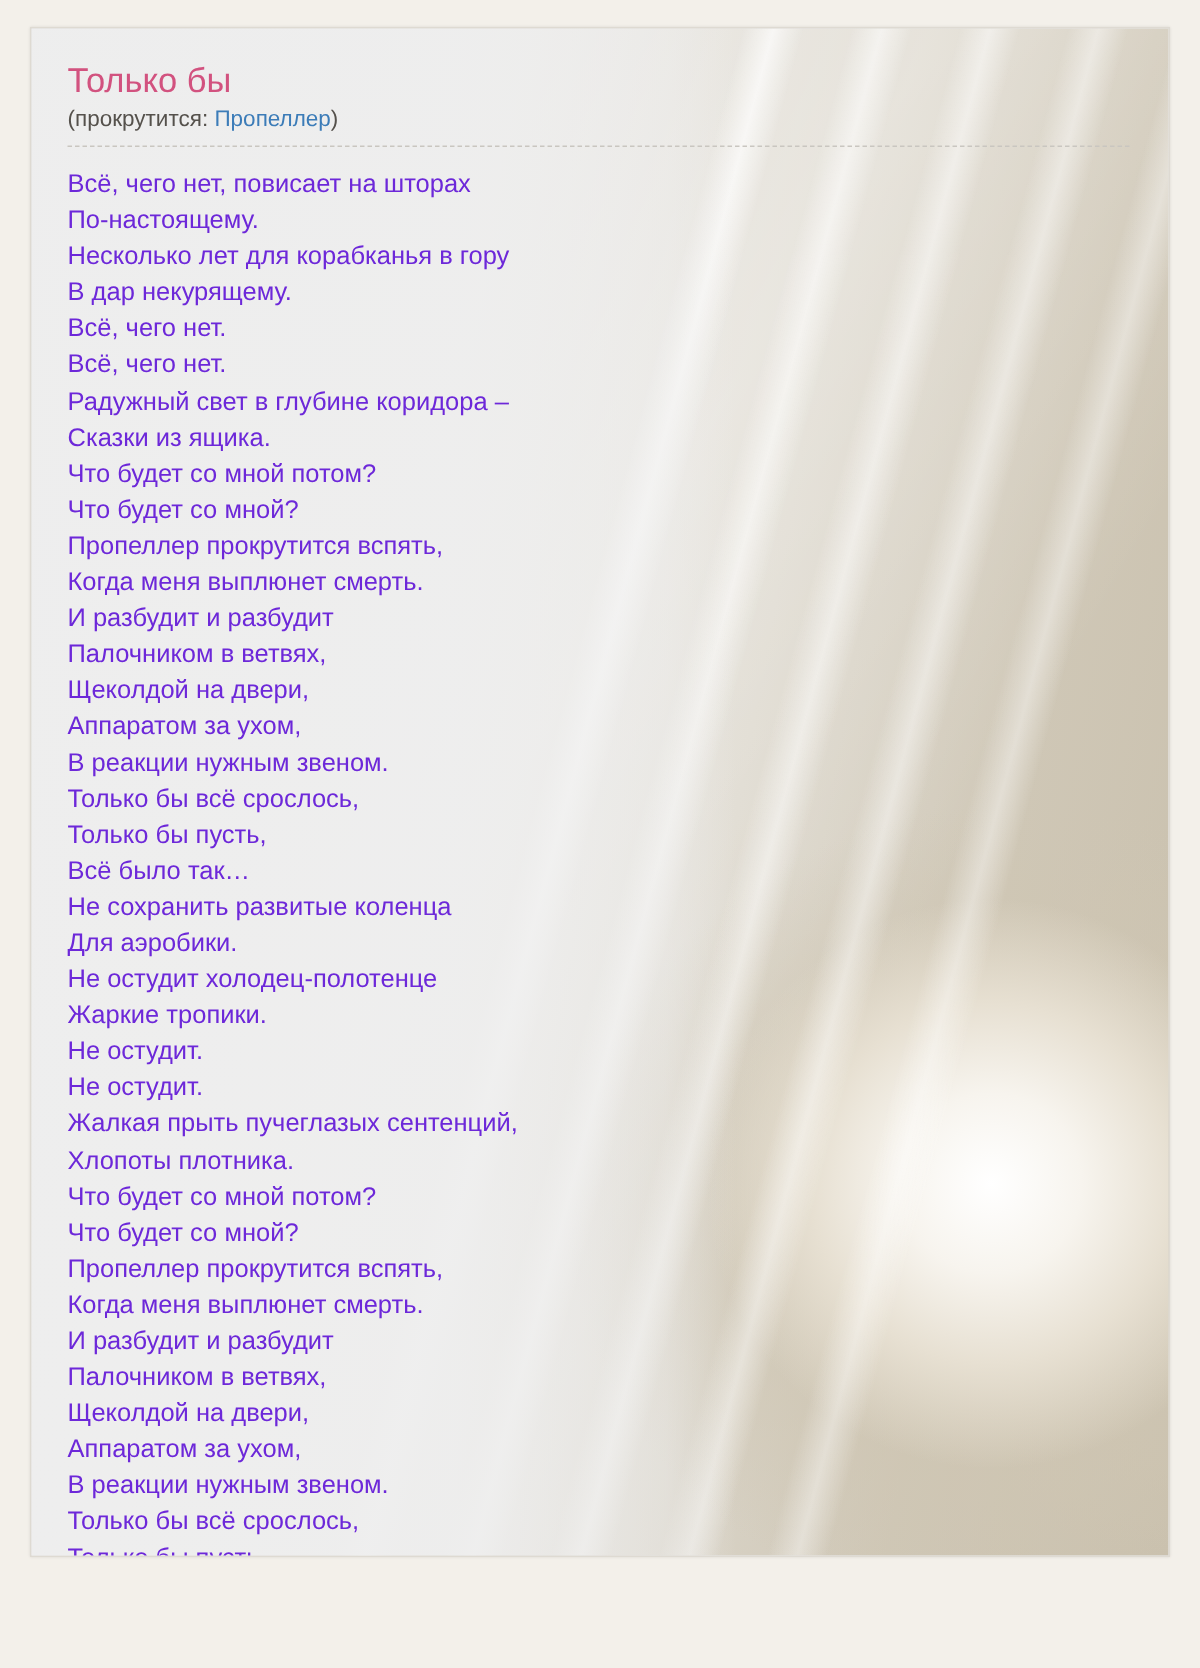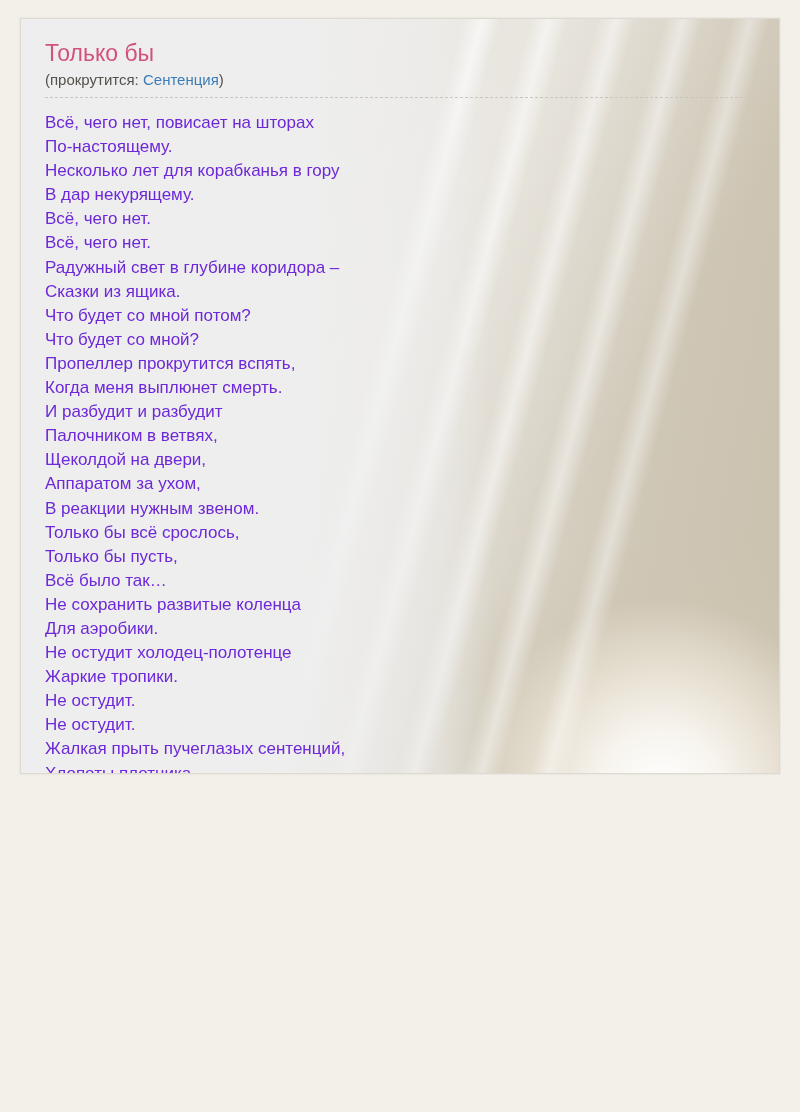--- a/index.html
+++ b/index.html
@@ -17,21 +17,21 @@
     position: relative;
     width: 800px;
     height: 1112px;
     background: #f3f0ea;
     box-sizing: border-box;
     padding: 18px 20px 20px 20px;
   }
   #card {
     position: relative;
     width: 760px;
-    height: 756px;
+    height: 1020px;
     box-sizing: border-box;
     overflow: hidden;
     background: #e9e9e9;
     border: 1px solid #dedad2;
     box-shadow: 0 0 2px rgba(0,0,0,0.10);
   }
   
   #bg {
     position: absolute;
     inset: 0;
@@ -95,21 +95,21 @@
 
 <div id="page">
   <div id="card">
     <div id="bg"></div>
     <div id="bg-left"></div>
 
     <div id="content">
       <h1 id="song-title">Только бы</h1>
 
       <div id="artist-line">
-        <span>(прокрутится: </span><a href="#">Сентенция</a><span>)</span>
+        <span>(прокрутится: </span><a href="#">Пропеллер</a><span>)</span>
       </div>
 
       <div id="lyrics">Всё, чего нет, повисает на шторах
 По-настоящему.
 Несколько лет для корабканья в гору
 В дар некурящему.
 Всё, чего нет.
 Всё, чего нет.
 Радужный свет в глубине коридора –
 Сказки из ящика.

